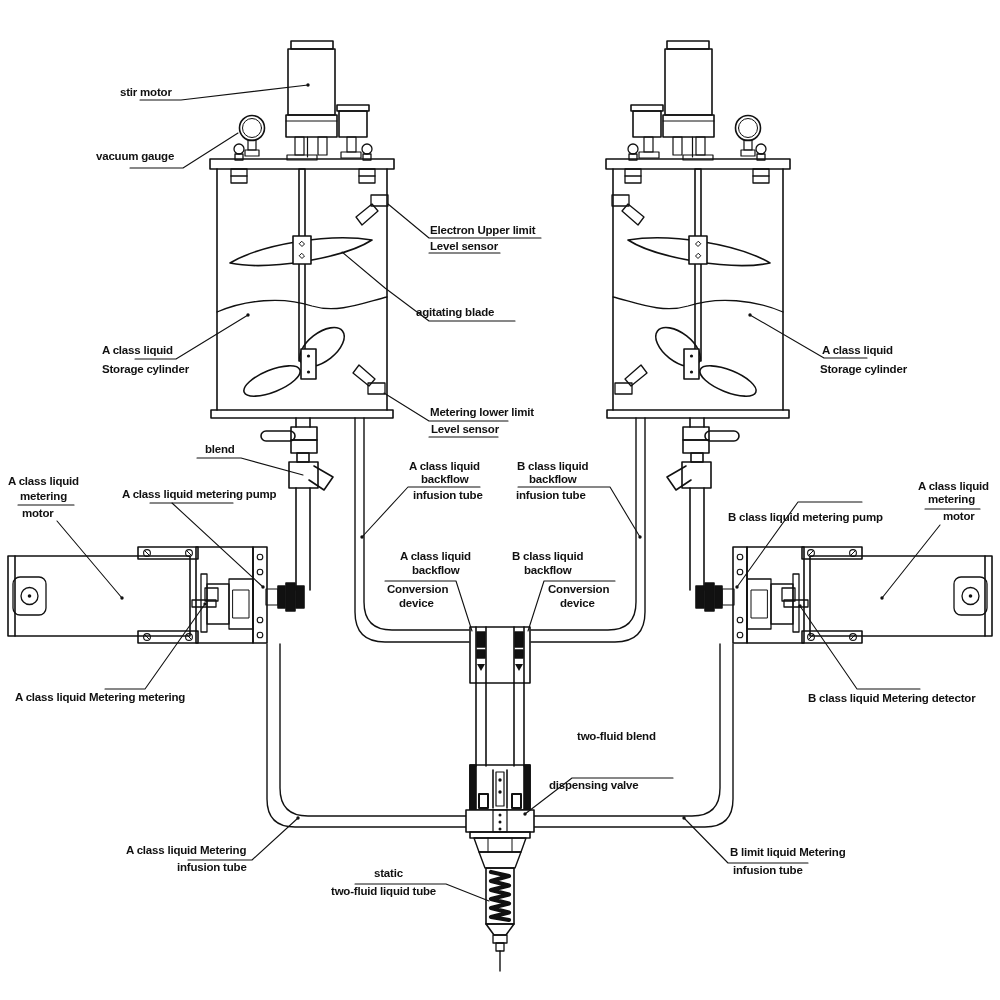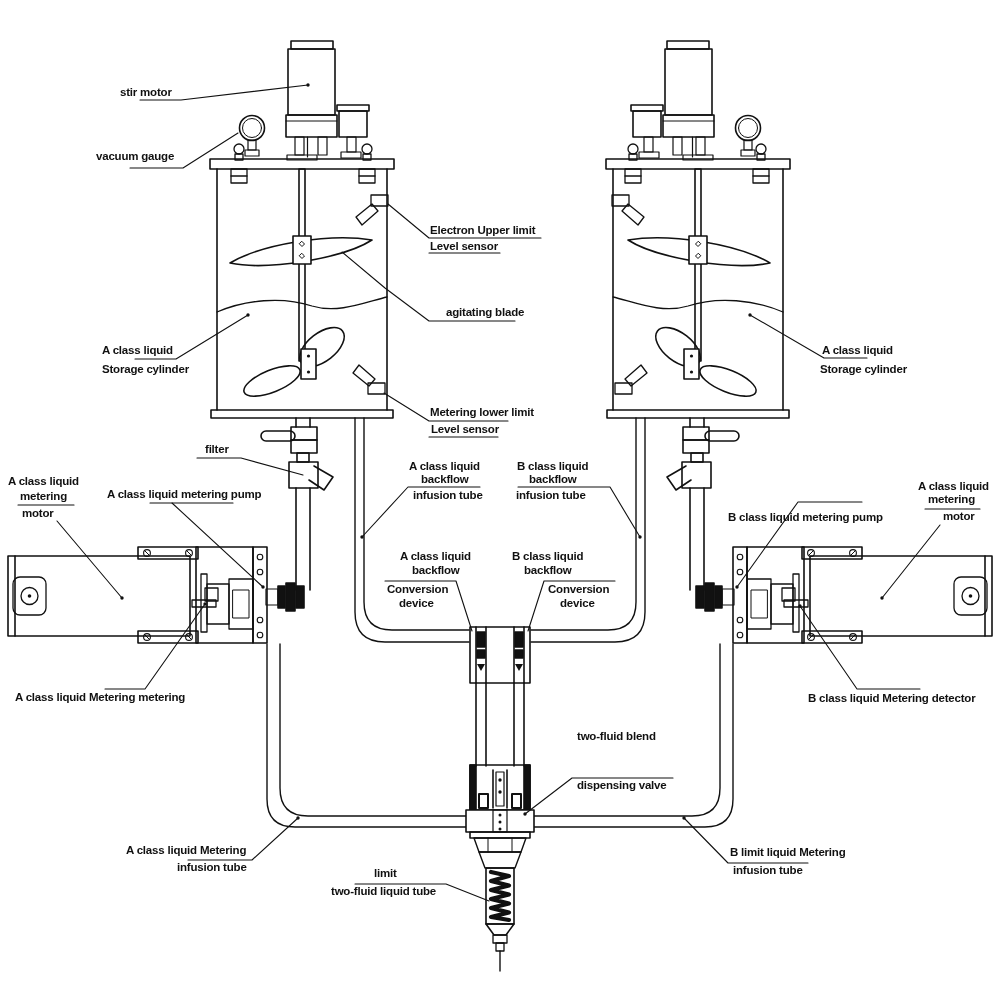--- a/index.html
+++ b/index.html
@@ -258,38 +258,38 @@
     </g>
   </g>
 </svg>
 
 <div class="lbl" style="left:120px;top:86px">stir motor</div>
 <div class="lbl" style="left:96px;top:150px">vacuum gauge</div>
 
 <div class="lbl" style="left:430px;top:224px">Electron Upper limit</div>
 <div class="lbl" style="left:430px;top:240px">Level sensor</div>
 
-<div class="lbl" style="left:446px;top:306px">agitating blade</div>
+<div class="lbl" style="left:416px;top:306px">agitating blade</div>
 
 <div class="lbl" style="left:102px;top:344px">A class liquid</div>
 <div class="lbl" style="left:102px;top:363px">Storage cylinder</div>
 
 <div class="lbl" style="left:822px;top:344px">A class liquid</div>
 <div class="lbl" style="left:820px;top:363px">Storage cylinder</div>
 
 <div class="lbl" style="left:430px;top:406px">Metering lower limit</div>
 <div class="lbl" style="left:431px;top:423px">Level sensor</div>
 
-<div class="lbl" style="left:205px;top:443px">filter</div>
+<div class="lbl" style="left:205px;top:443px">blend</div>
 
 <div class="lbl" style="left:8px;top:475px">A class liquid</div>
 <div class="lbl" style="left:20px;top:490px">metering</div>
 <div class="lbl" style="left:22px;top:507px">motor</div>
 
-<div class="lbl" style="left:107px;top:488px">A class liquid metering pump</div>
+<div class="lbl" style="left:122px;top:488px">A class liquid metering pump</div>
 <div class="lbl" style="left:728px;top:511px">B class liquid metering pump</div>
 
 <div class="lbl" style="left:918px;top:480px">A class liquid</div>
 <div class="lbl" style="left:928px;top:493px">metering</div>
 <div class="lbl" style="left:943px;top:510px">motor</div>
 
 <div class="lbl" style="left:409px;top:460px">A class liquid</div>
 <div class="lbl" style="left:421px;top:473px">backflow</div>
 <div class="lbl" style="left:413px;top:489px">infusion tube</div>
 
@@ -304,23 +304,23 @@
 
 <div class="lbl" style="left:512px;top:550px">B class liquid</div>
 <div class="lbl" style="left:524px;top:564px">backflow</div>
 <div class="lbl" style="left:548px;top:583px">Conversion</div>
 <div class="lbl" style="left:560px;top:597px">device</div>
 
 <div class="lbl" style="left:15px;top:691px">A class liquid Metering metering</div>
 <div class="lbl" style="left:808px;top:692px">B class liquid Metering detector</div>
 
 <div class="lbl" style="left:577px;top:730px">two-fluid blend</div>
-<div class="lbl" style="left:577px;top:779px">dispensing valve</div>
-
-<div class="lbl" style="left:374px;top:867px">limit</div>
+<div class="lbl" style="left:549px;top:779px">dispensing valve</div>
+
+<div class="lbl" style="left:374px;top:867px">static</div>
 <div class="lbl" style="left:331px;top:885px">two-fluid liquid tube</div>
 
 <div class="lbl" style="left:126px;top:844px">A class liquid Metering</div>
 <div class="lbl" style="left:177px;top:861px">infusion tube</div>
 
 <div class="lbl" style="left:730px;top:846px">B limit liquid Metering</div>
 <div class="lbl" style="left:733px;top:864px">infusion tube</div>
 
 </div>
 

